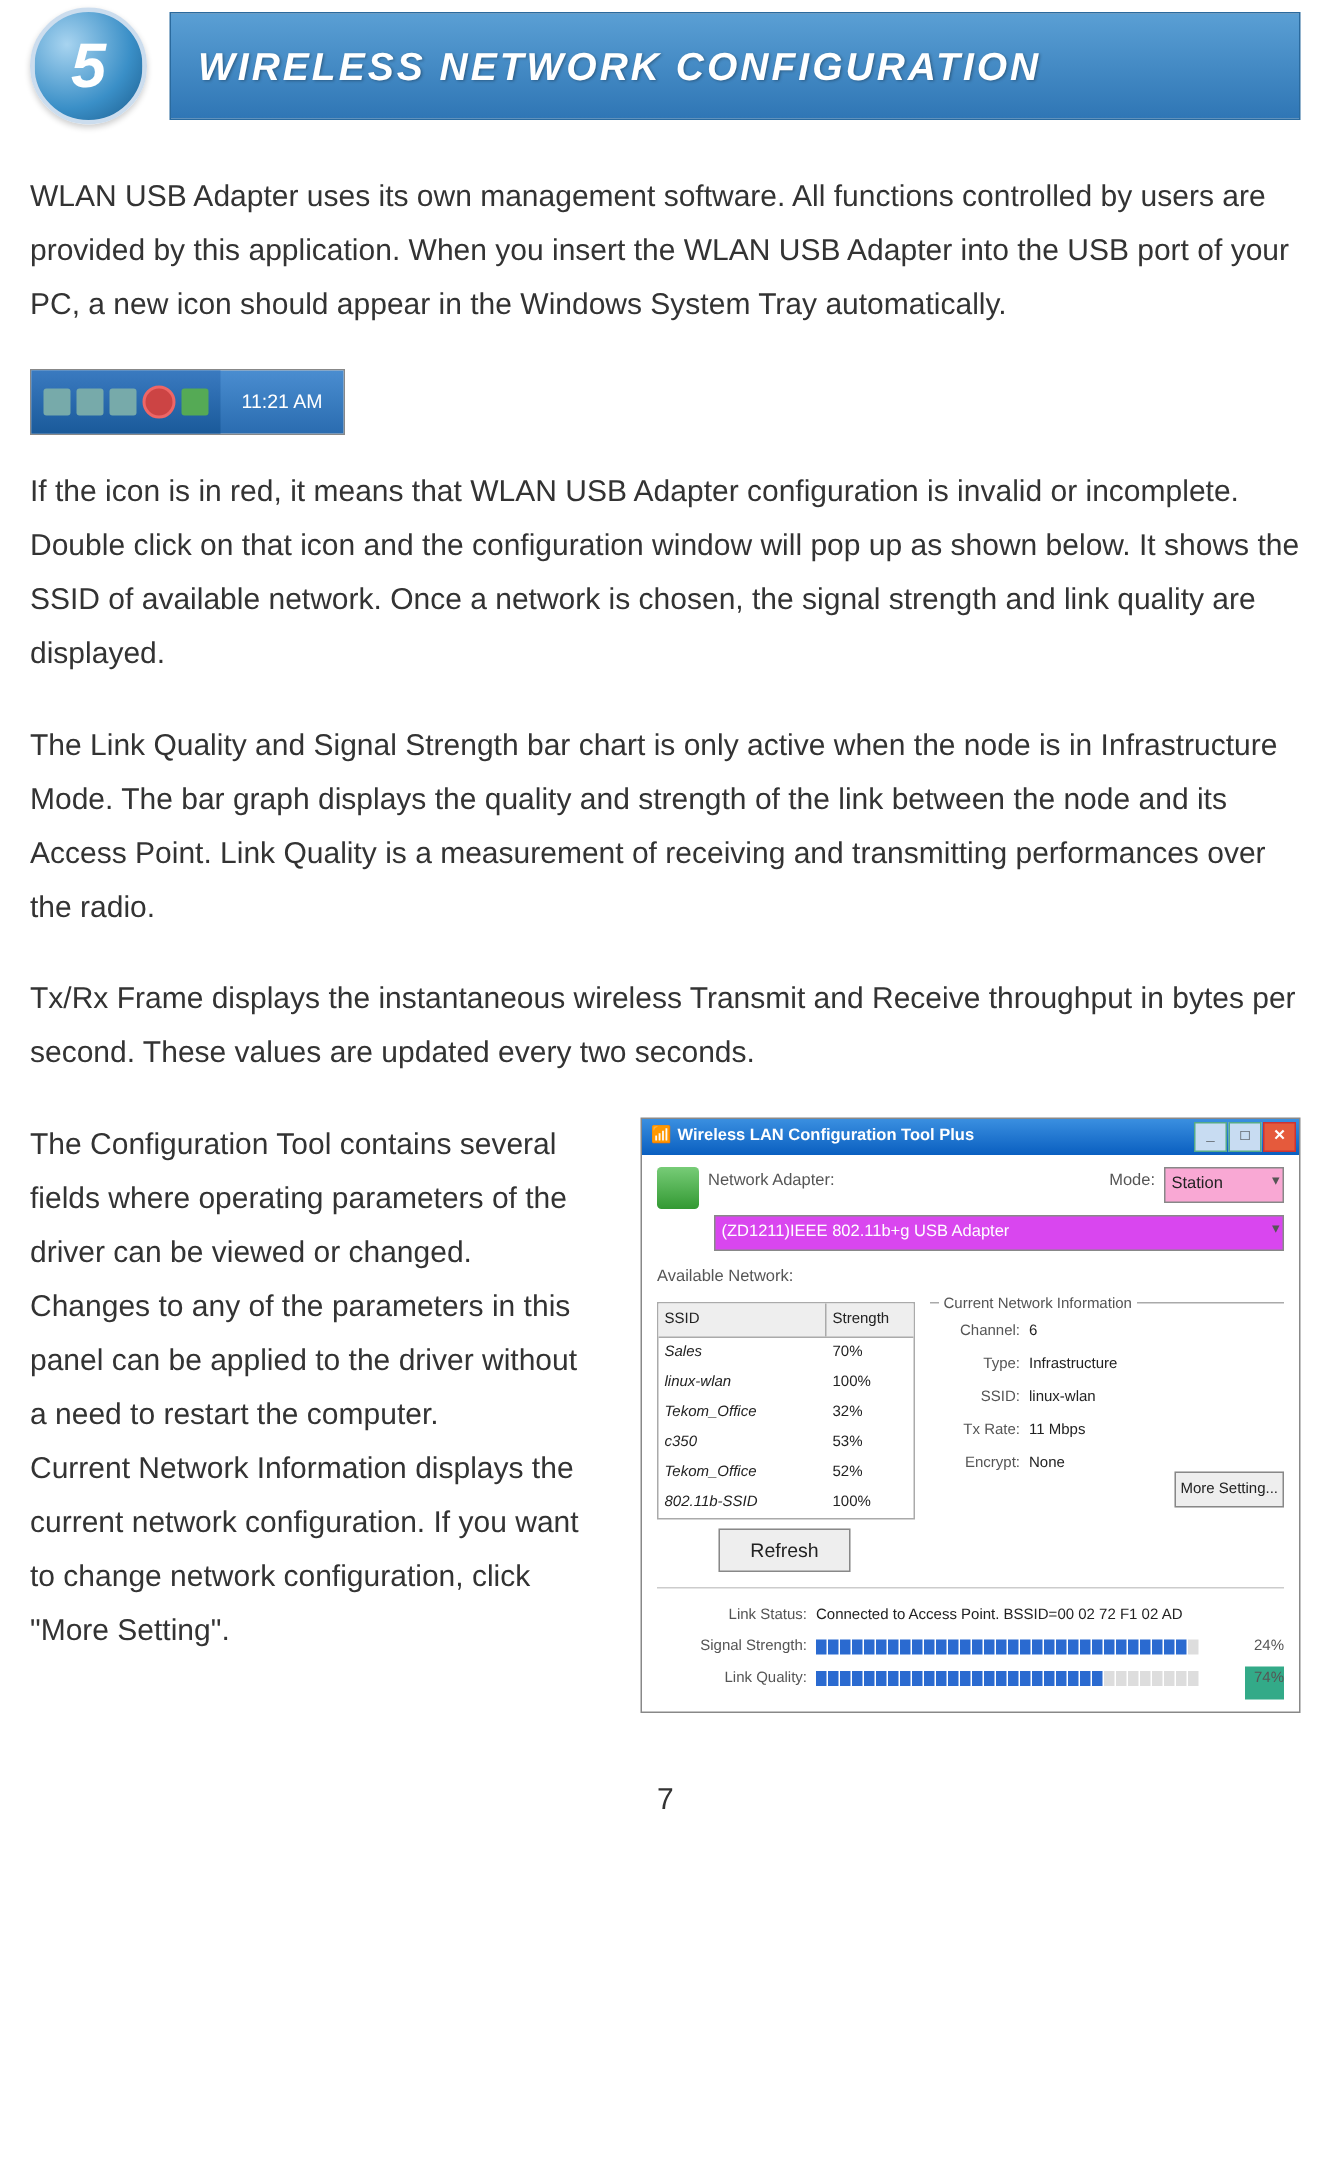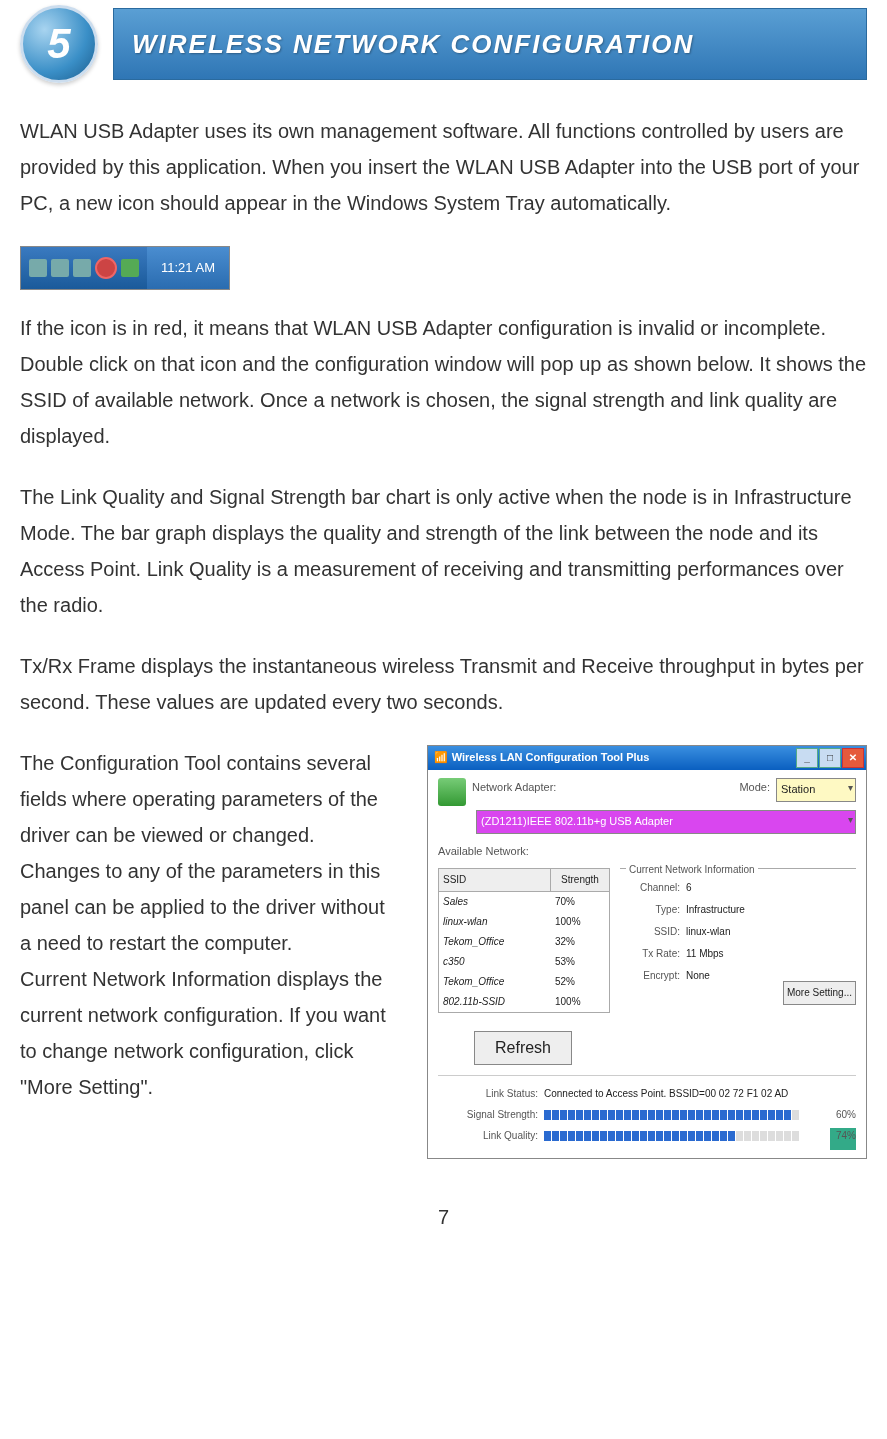--- a/index.html
+++ b/index.html
@@ -111,38 +111,38 @@
     font-weight: bold;
     font-size: 11px;
   }
   .dlg-titlebar .title-text { flex:1; }
   .dlg-btns { display:flex; gap:1px; }
   .dlg-btn { width:20px; height:18px; background:#c8dcf2; border:1px solid #5a8; display:flex; align-items:center; justify-content:center; font-size:10px; color:#333; }
   .dlg-btn.close { background:#e55a3c; color:#fff; border-color:#c33; }
   .dlg-body { padding: 8px 10px; }
   .dlg-row { display:flex; align-items:flex-start; margin-bottom:4px; gap:6px; }
   .dlg-label { color:#555; }
-  .dlg-select { border:1px solid #888; padding:1px 14px 1px 4px; position:relative; background:#fef9c3; font-size:11px; }
+  .dlg-select { border:1px solid #888; padding:1px 14px 1px 4px; position:relative; background:#f9a8d4; font-size:11px; }
   .dlg-select::after { content:"▾"; position:absolute; right:2px; top:0; font-size:10px; color:#555; }
   .dlg-select.blue { background:#d946ef; color:#fff; }
   .dlg-cols { display:flex; gap:10px; margin-top:6px; }
   .net-table { border:1px solid #aaa; width:170px; background:#fff; }
   .net-th { display:flex; border-bottom:1px solid #aaa; font-size:10px; background:#eee; }
   .net-th-c { padding:2px 4px; border-right:1px solid #aaa; }
   .net-th-c:first-child{ flex:1; }
-  .net-th-c:last-child{ width:50px; border-right:none;text-align:center; }
+  .net-th-c:last-child{ width:50px; border-right:none; }
   .net-tr { display:flex; font-size:10px; }
   .net-td:first-child{ flex:1; padding:1px 4px;font-style:italic; }
   .net-td:last-child{ width:50px; padding:1px 4px; }
   .info-box { flex:1; border-top:1px solid #aaa; padding-top:6px; font-size:10px; position:relative; }
   .info-box-title { position:absolute; top:-8px; left:6px; background:#fff; padding:0 3px; color:#555; }
   .info-row { display:flex; margin:4px 0; }
   .info-row .k { width:60px; text-align:right; padding-right:6px; color:#555; }
   .more-btn { display:inline-block; border:1px solid #888; padding:2px 3px; font-size:10px; background:#eee; margin-top:14px; }
-  .refresh-btn { display:inline-block; border:1px solid #888; padding:2px 20px; font-size:16px; background:#eee; margin:18px auto 0; }
+  .refresh-btn { display:inline-block; border:1px solid #888; padding:2px 20px; font-size:13px; background:#eee; margin:6px auto 0; }
   .refresh-wrap{ text-align:center; width:170px; }
   .status-area { border-top:1px solid #ccc; margin-top:10px; padding-top:6px; font-size:10px; }
   .stat-row { display:flex; align-items:center; margin:3px 0; gap:6px; }
   .stat-row .k { width:100px; text-align:right; color:#555; }
   .bar { flex:1; height:10px; display:flex; gap:1px; }
   .seg { width:7px; background:#2a6ad0; }
   .seg.off { background:#ddd; }
   .stat-val { width:36px; text-align:right; color:#555; }
   .frames { display:flex; gap:40px; margin-top:4px; padding-left:40px; }
   .frames .k { color:#555; }
@@ -309,21 +309,21 @@
                 <div class="seg"></div>
                 <div class="seg"></div>
                 <div class="seg"></div>
                 <div class="seg"></div>
                 <div class="seg"></div>
                 <div class="seg"></div>
                 <div class="seg"></div>
                 <div class="seg"></div>
                 <div class="seg off"></div>
               </div>
-            <span class="stat-val">60%</span>
+            <span class="stat-val">24%</span>
           </div>
           <div class="stat-row">
             <span class="k">Link Quality:</span>
             <div class="bar" id="qual-bar">
                 <div class="seg"></div>
                 <div class="seg"></div>
                 <div class="seg"></div>
                 <div class="seg"></div>
                 <div class="seg"></div>
                 <div class="seg"></div>

